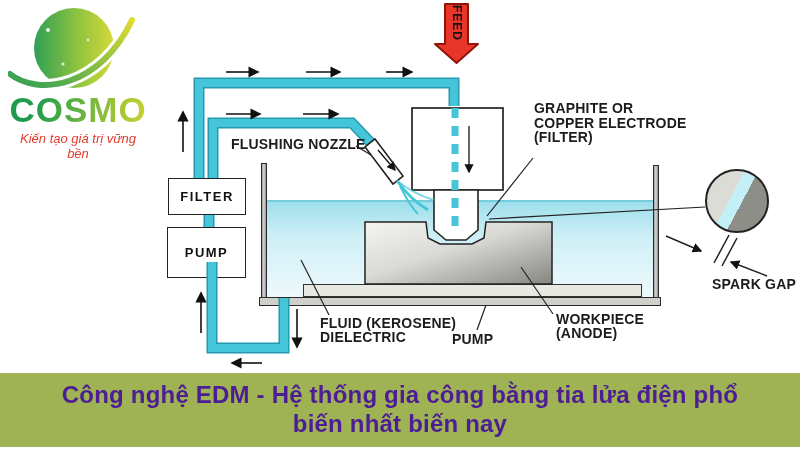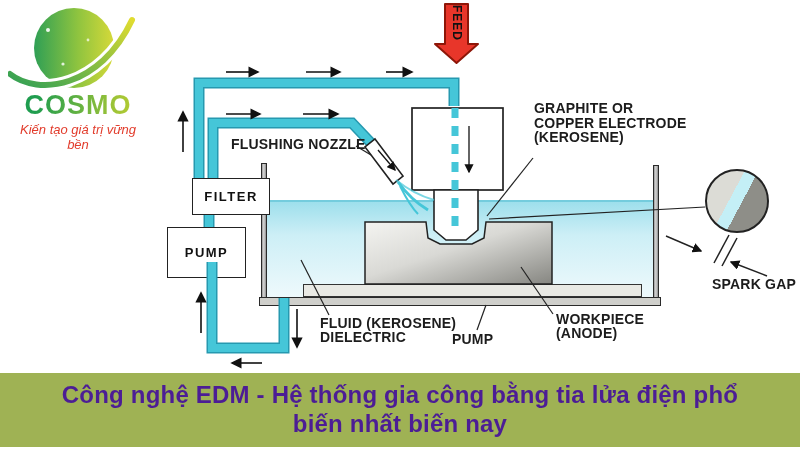--- a/index.html
+++ b/index.html
@@ -2,41 +2,41 @@
 <html style="--pipe: #45c6d8; --pipe_edge: #2699b0; --feed_arrow: #e8362a; --fluid_top: #9edfec; --banner_bg: #9fb254;"><head>
 <meta charset="utf-8">
 <style>
   * { margin:0; padding:0; box-sizing:border-box; }
   body { background:#fff; font-family:"Liberation Sans", sans-serif; }
   .stage { position:relative; width:800px; height:450px; background:#ffffff; overflow:hidden; }
 
   
   .logo { position:absolute; left:8px; top:4px; width:140px; height:130px; z-index:7; }
   .logo svg { display:block; }
-  .brand { width:140px; text-align:center; font-weight:800; font-size:27px; letter-spacing:1px;
+  .brand { width:140px; text-align:center; font-weight:800; font-size:35px; letter-spacing:1px;
            background:linear-gradient(95deg,#1f9d4f 20%,#9cc337 75%,#c9d32f);
            -webkit-background-clip:text; background-clip:text; color:transparent; margin-top:-6px; }
   .tagline { width:140px; text-align:center; font-style:italic; font-size:13px; color:#e23c2c; margin-top:1px; }
 
   
   .abs { position:absolute; }
   .fluid { left:267px; top:200px; width:386px; height:97px; z-index:1;
            background:linear-gradient(180deg, var(--fluid_top) 0%, #cdeff6 35%, #eef9fc 100%);
            border-top:2px solid #74ccdd; }
   .platform { left:303px; top:284px; width:339px; height:13px; z-index:2;
               background:#e9e9e4; border:1px solid #333; }
   .wall { background:linear-gradient(90deg,#9a9a9a,#d7d7d7 45%,#8f8f8f); border:1px solid #2a2a2a; z-index:2; }
   .wall-left  { left:261px; top:163px; width:6px; height:143px; }
   .wall-right { left:653px; top:165px; width:6px; height:141px; }
   .tank-bottom { left:259px; top:297px; width:402px; height:9px; z-index:2;
                  background:#cfcfcb; border:1px solid #2a2a2a; }
 
   .box { background:#fff; border:1.6px solid #222; z-index:4; display:flex; align-items:center; justify-content:center;
          font-weight:bold; font-size:13px; letter-spacing:1.5px; color:#111; }
-  .box-filter { left:168px; top:178px; width:78px; height:37px;margin-left:24px; }
+  .box-filter { left:168px; top:178px; width:78px; height:37px; }
   .box-pump   { left:167px; top:227px; width:79px; height:51px; }
 
   .spark-circle { left:705px; top:169px; width:64px; height:64px; border-radius:50%; z-index:4;
                   border:2px solid #222;
                   background:linear-gradient(118deg,#dcdcd6 0%,#dcdcd6 41%,#c4eff6 41%,#c4eff6 56%,#8e8e88 56%,#8e8e88 100%); }
 
   .svg-layer { position:absolute; left:0; top:0; z-index:5; pointer-events:none; }
 
   .feed-text { left:444px; top:3px; width:25px; height:40px; z-index:6;
                display:flex; align-items:center; justify-content:center;
@@ -177,21 +177,21 @@
     </g>
   </svg>
 
   <div class="abs feed-text">FEED</div>
 
   <div class="lbl lbl-flushing">FLUSHING NOZZLE</div>
 
   <div class="lbl lbl-electrode">
     <div>GRAPHITE OR</div>
     <div>COPPER ELECTRODE</div>
-    <div>(KEROSENE)</div>
+    <div>(FILTER)</div>
   </div>
 
   <div class="lbl lbl-dielectric">
     <div>FLUID (KEROSENE)</div>
     <div>DIELECTRIC</div>
   </div>
 
   <div class="lbl lbl-tank">PUMP</div>
 
   <div class="lbl lbl-workpiece">

